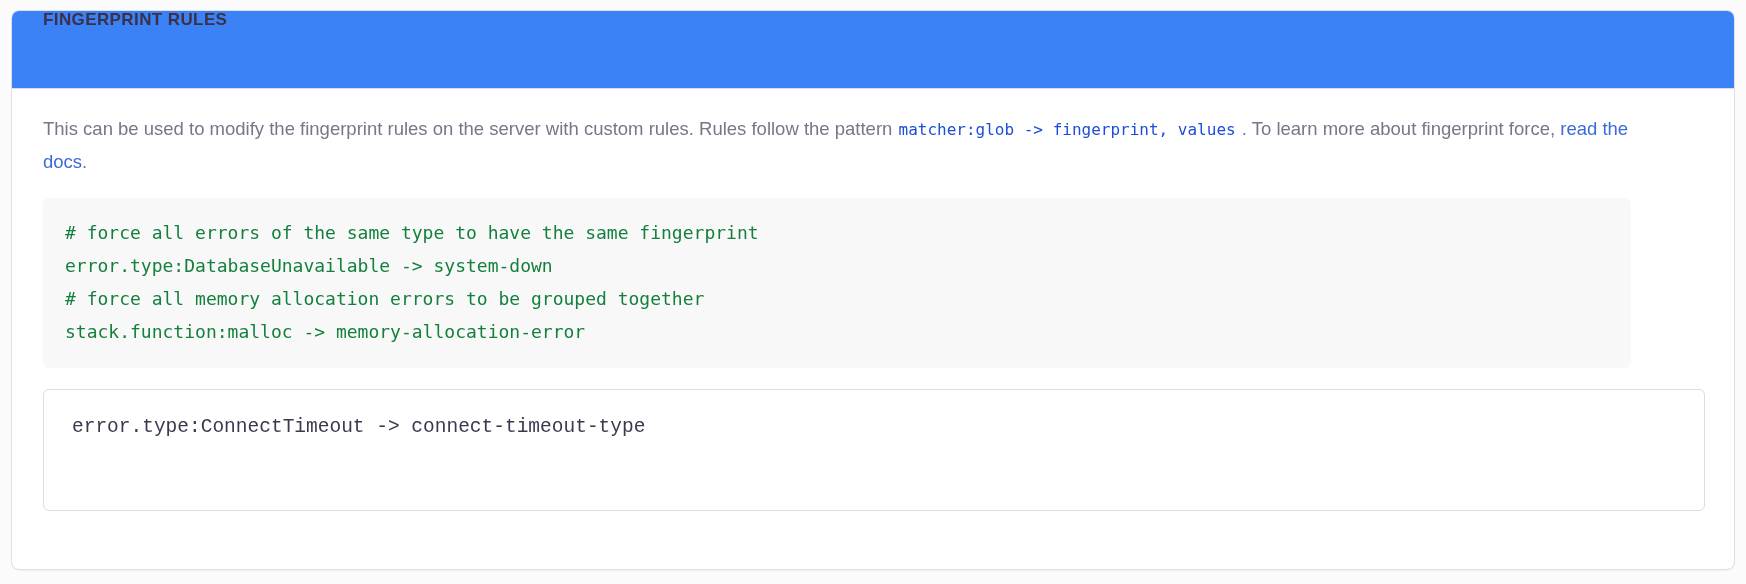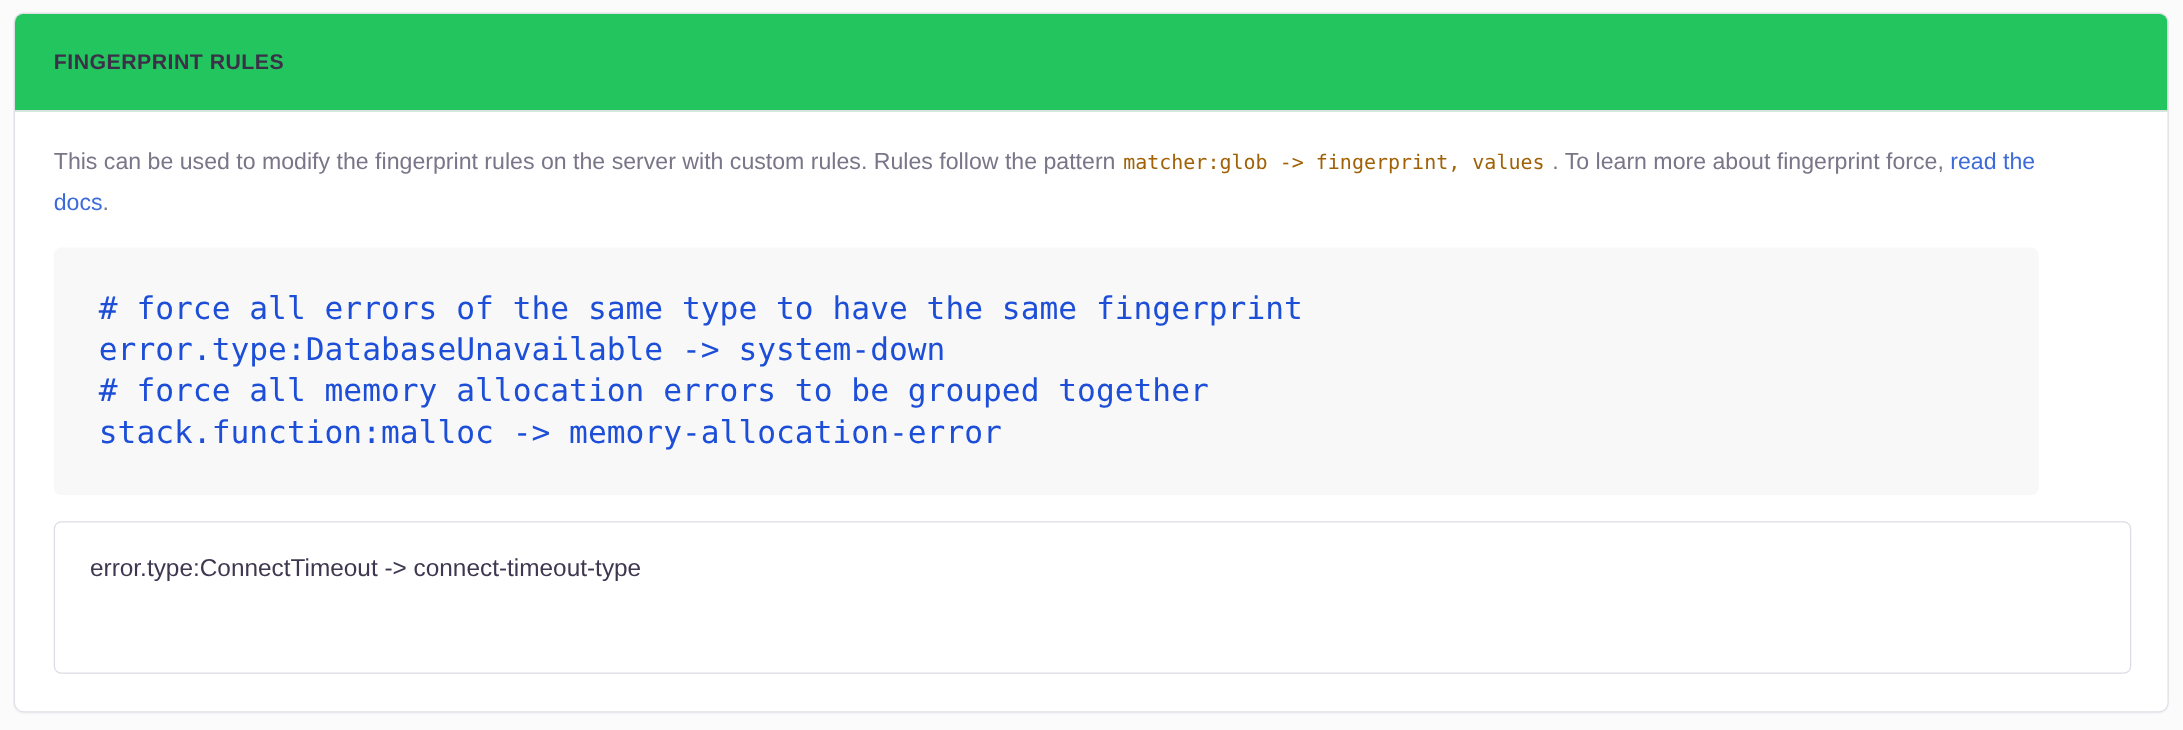--- a/index.html
+++ b/index.html
@@ -24,25 +24,25 @@
     background: #ffffff;
     border: 1px solid #e0dfe6;
     border-radius: 8px;
     box-sizing: border-box;
     box-shadow: 0 1px 1px rgba(43, 34, 51, 0.04);
     overflow: hidden;
   }
 
   .panel-header {
     height: 78px;
-    background: #22c55e;
+    background: #3b82f6;
     border-bottom: 1px solid #dedde3;
     box-sizing: border-box;
     display: flex;
-    align-items: center;
+    align-items: flex-start;
     padding: 0 31px;
   }
 
   .panel-title {
     font-size: 17px;
     font-weight: bold;
     letter-spacing: 0.4px;
     color: #3b3047;
     text-transform: uppercase;
     line-height: 1;
@@ -57,60 +57,60 @@
     line-height: 32px;
     color: #7a7588;
     max-width: 1590px;
     margin: 0;
     font-weight: 400;
   }
 
   .description code.inline {
     font-family: "DejaVu Sans Mono", "Liberation Mono", monospace;
     font-size: 16px;
-    color: #a16207;
+    color: #1d4ed8;
     background: transparent;
     padding: 0 1px;
     letter-spacing: 0;
   }
 
   .description a.docs-link {
     color: #3c6bd9;
     text-decoration: none;
   }
 
   .code-sample {
     margin-top: 20px;
     background: #f8f8f9;
     border-radius: 6px;
     padding: 14px 18px 16px 18px;
     width: 1588px;
     box-sizing: border-box;
   }
 
   .code-sample pre {
-    margin: 18px;
+    margin: 4px;
     font-family: "DejaVu Sans Mono", "Liberation Mono", monospace;
-    font-size: 25px;
+    font-size: 18px;
     line-height: 33px;
-    color: #1d4ed8;
+    color: #15803d;
     white-space: pre;
     letter-spacing: 0;
   }
 
   .rules-textarea {
     margin-top: 21px;
     width: 1662px;
     height: 122px;
     box-sizing: border-box;
     border: 1px solid #dddce4;
     border-radius: 6px;
     background: #ffffff;
     padding: 22px 28px;
-    font-family: Liberation Sans, sans-serif;
+    font-family: Liberation Mono, monospace;
     font-size: 19.5px;
     line-height: 30px;
     color: #3f3750;
     resize: none;
     outline: none;
     display: block;
     letter-spacing: 0;
   }
   .rules-textarea::placeholder {
     color: #aaa5b6;

